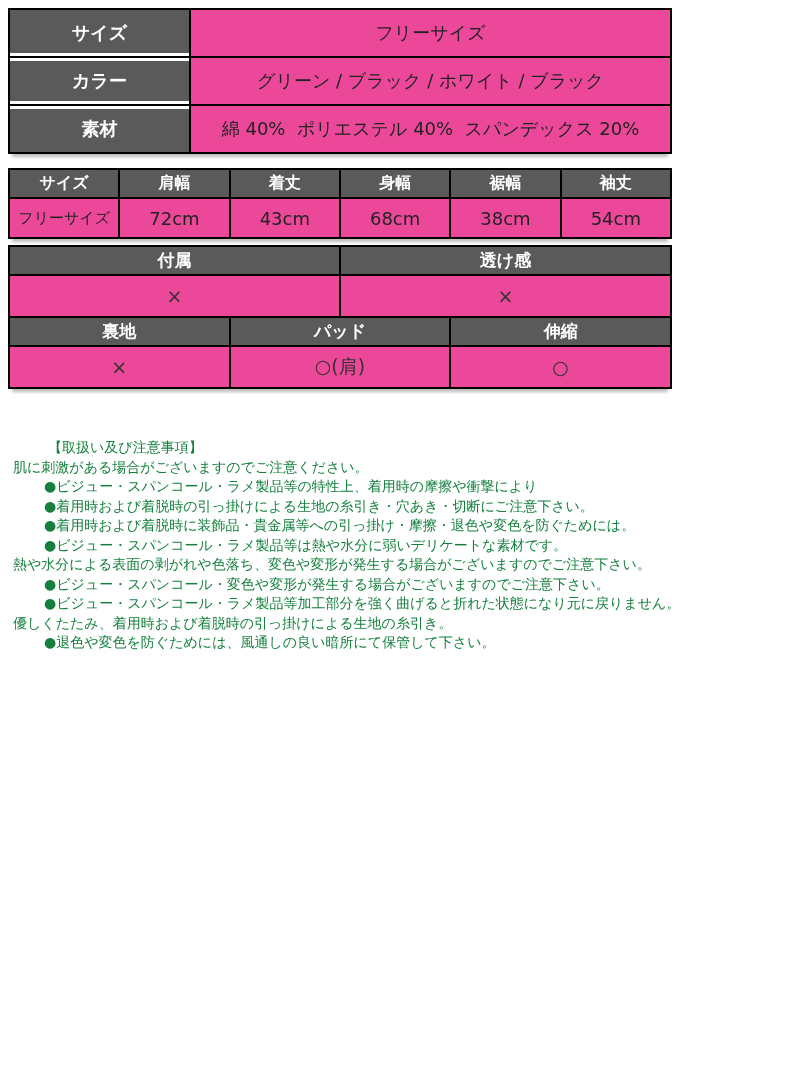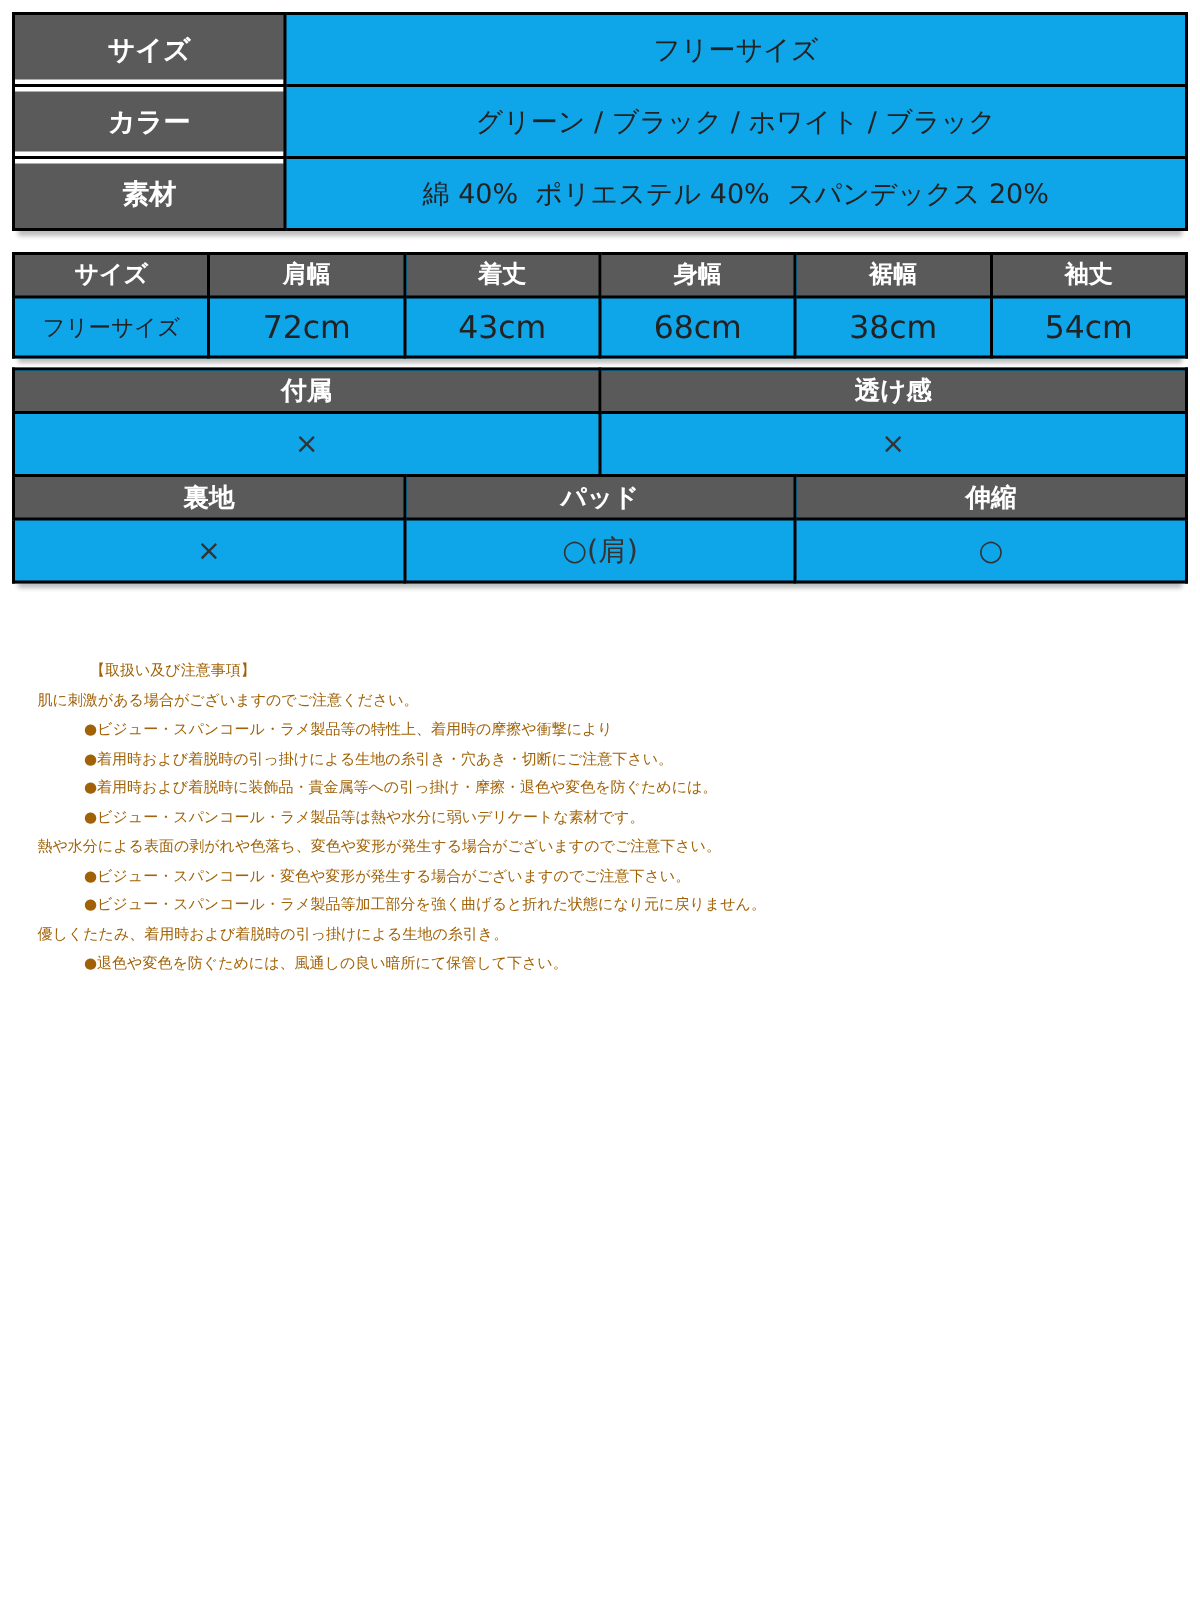--- a/index.html
+++ b/index.html
@@ -13,23 +13,23 @@
     font-family: "DejaVu Sans", "Liberation Sans", sans-serif;
     color: #2a2a2a;
     overflow: hidden;
   }
   .page {
     padding: 8px 8px 0 8px;
     box-sizing: border-box;
   }
   table {
     border-collapse: collapse;
-    width: 784px;
+    width: 664px;
     table-layout: fixed;
-    background: #0ea5e9;
+    background: #ec4899;
   }
   th, td {
     border: 2px solid #000000;
     text-align: center;
     vertical-align: middle;
     padding: 0;
     white-space: pre-wrap;
     overflow: hidden;
   }
   th {
@@ -50,34 +50,33 @@
     box-shadow: inset 0 3px 0 #ffffff, inset 0 -3px 0 #ffffff;
   }
   .t1 td {
     height: 46px;
     font-size: 18px;
     color: #222222;
   }
   
   .t2 { margin-top: 14px; box-shadow: 0 7px 3px -4px #bdbdbd; }
   .t2 th { height: 27px; font-size: 16px; }
-  .t2 td { height: 38px; font-size: 21px; color: #222222; }
+  .t2 td { height: 38px; font-size: 18px; color: #222222; }
   .t2 td.rowlabel { font-size: 15px; }
   
   .t3 { margin-top: 6px; }
   .t4 { margin-top: -2px; box-shadow: 0 7px 3px -4px #bdbdbd; }
   .t3 th, .t4 th { height: 27px; font-size: 17px; }
   .t3 td, .t4 td { height: 40px; font-size: 19px; color: #333333; }
   
   .notes {
     margin-top: 49px;
-    font-size: 10px;
+    font-size: 14px;
     line-height: 19.5px;
-    color: #a16207;
-    margin-left: 12px;
+    color: #15803d;
   }
   .notes-title { padding-left: 40px; }
   .note-line  { padding-left: 36px; }
   .note-line.cont { padding-left: 5px; }
 </style>
 </head>
 <body>
 
 <div class="page">
 

